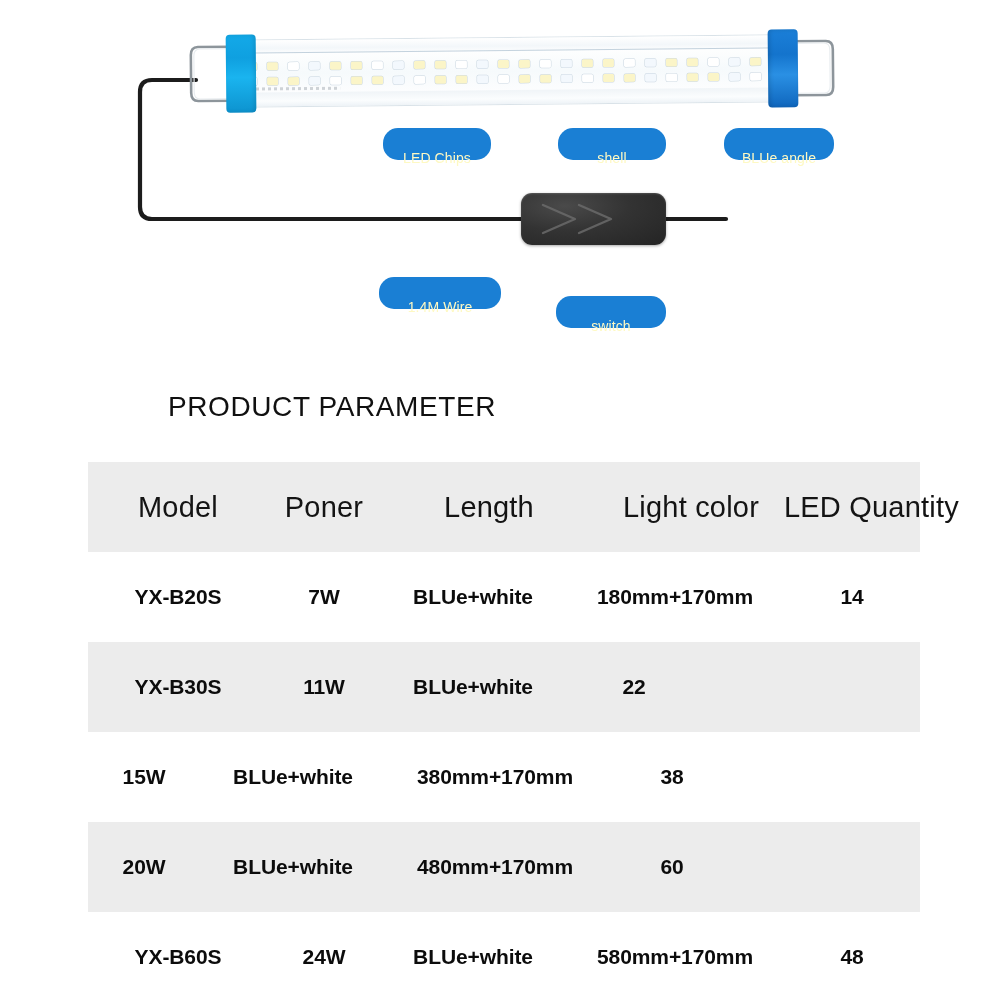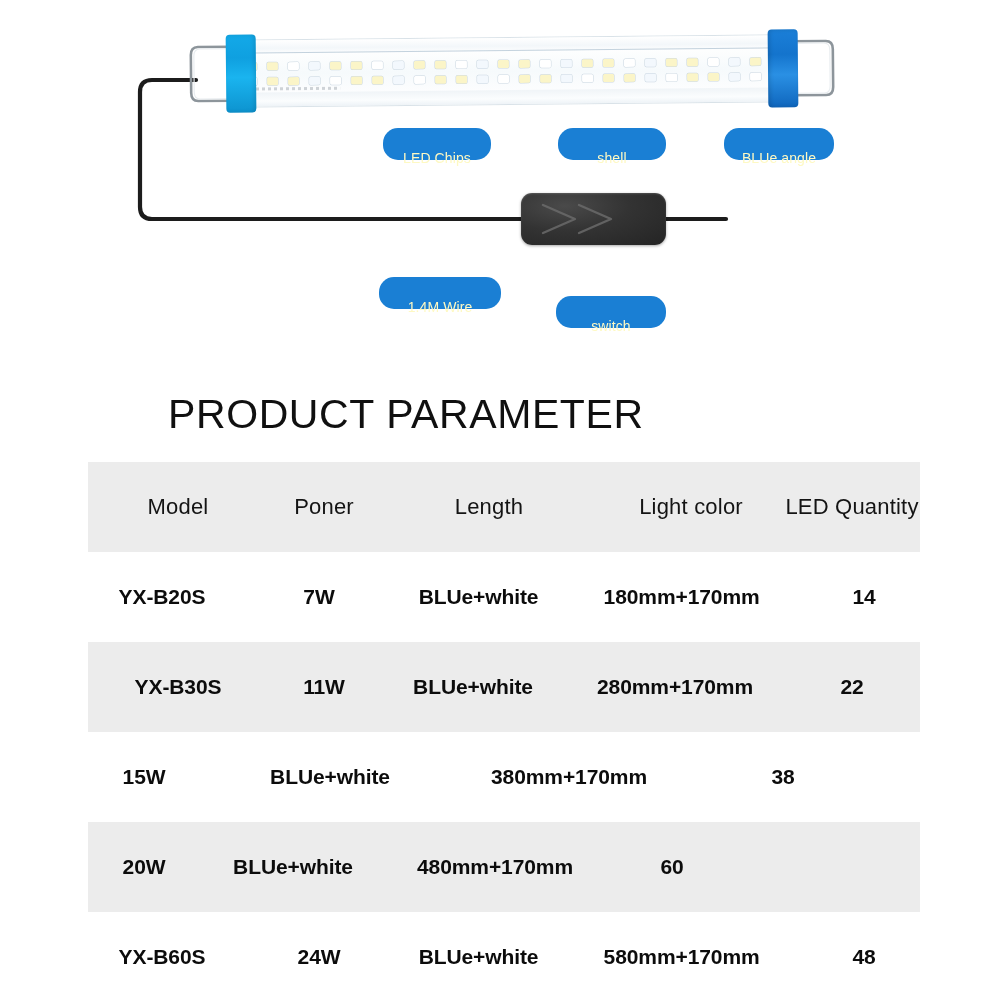--- a/index.html
+++ b/index.html
@@ -177,57 +177,57 @@
     padding: 16px 17px;
     box-sizing: border-box;
     letter-spacing: 0.1px;
   }
 
   
   #section-title {
     position: absolute;
     left: 168px;
     top: 391px;
-    font-size: 41px;
+    font-size: 28px;
     font-weight: 400;
     letter-spacing: 0.6px;
     color: #101010;
     white-space: nowrap;
   }
 
   
   #param-table {
     position: absolute;
     left: 88px;
     top: 462px;
     width: 832px;
   }
   .trow {
     display: flex;
     align-items: center;
     height: 90px;
     box-sizing: border-box;
   }
   .trow.shaded { background: #ececec; }
-  .trow.plain  { background: #ffffff; gap: 37px; }
+  .trow.plain  { background: #ffffff; }
 
   .th, .td {
     box-sizing: border-box;
     white-space: nowrap;
     overflow: visible;
   }
   
   .c-model   { width: 180px; text-align: center; }
   .c-power   { width: 112px; text-align: center; }
   .c-color   { width: 186px; text-align: center; }
   .c-length  { width: 218px; text-align: center; }
   .c-qty     { width: 136px; text-align: center; }
 
   .th {
-    font-size: 22px;
+    font-size: 29px;
     font-weight: 400;
     color: #141414;
     letter-spacing: 0.2px;
   }
   .td {
     font-size: 21px;
     font-weight: 600;
     color: #0c0c0c;
     letter-spacing: -0.1px;
   }
@@ -358,21 +358,20 @@
         <div class="td c-model">YX-B20S</div>
         <div class="td c-power">7W</div>
         <div class="td c-color">BLUe+white</div>
         <div class="td c-length">180mm+170mm</div>
         <div class="td c-qty">14</div>
       </div>
       <div class="trow shaded">
         <div class="td c-model">YX-B30S</div>
         <div class="td c-power">11W</div>
         <div class="td c-color">BLUe+white</div>
-        <div class="td c-length">280mm+170mm</div>
         <div class="td c-qty">22</div>
       </div>
       <div class="trow plain">
         <div class="td c-power">15W</div>
         <div class="td c-color">BLUe+white</div>
         <div class="td c-length">380mm+170mm</div>
         <div class="td c-qty">38</div>
       </div>
       <div class="trow shaded">
         <div class="td c-power">20W</div>

